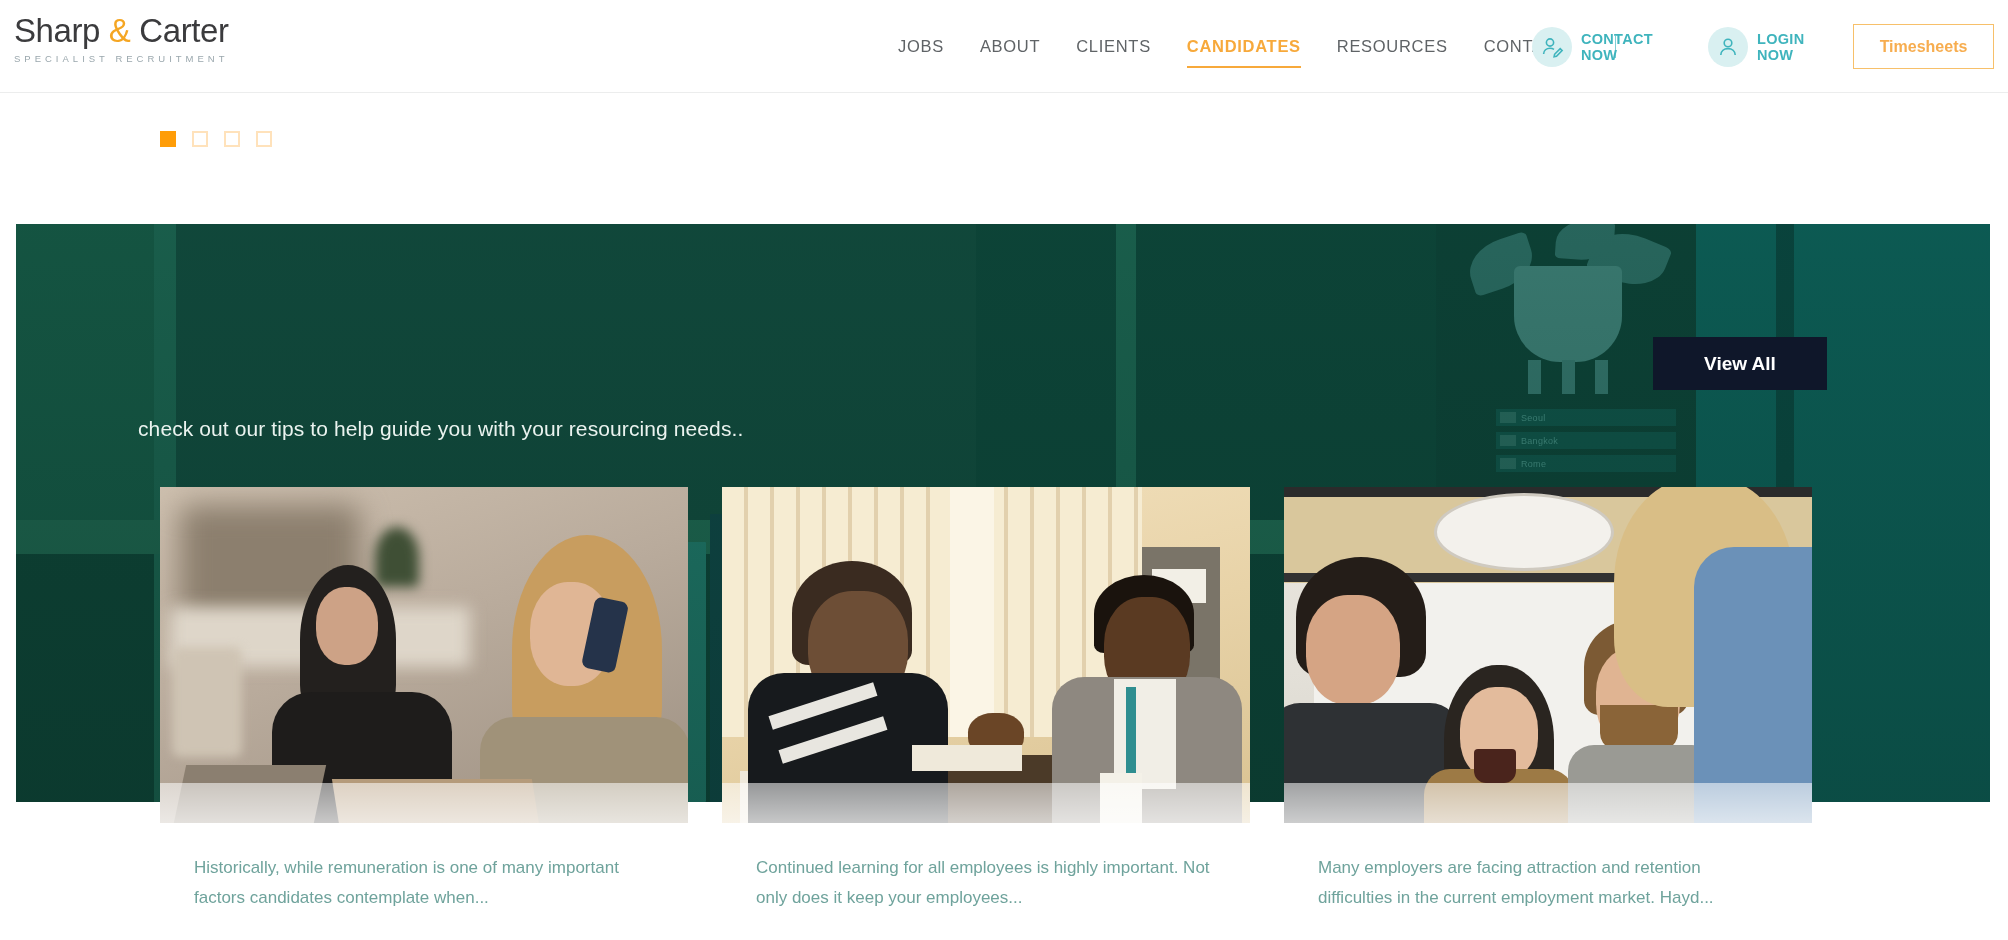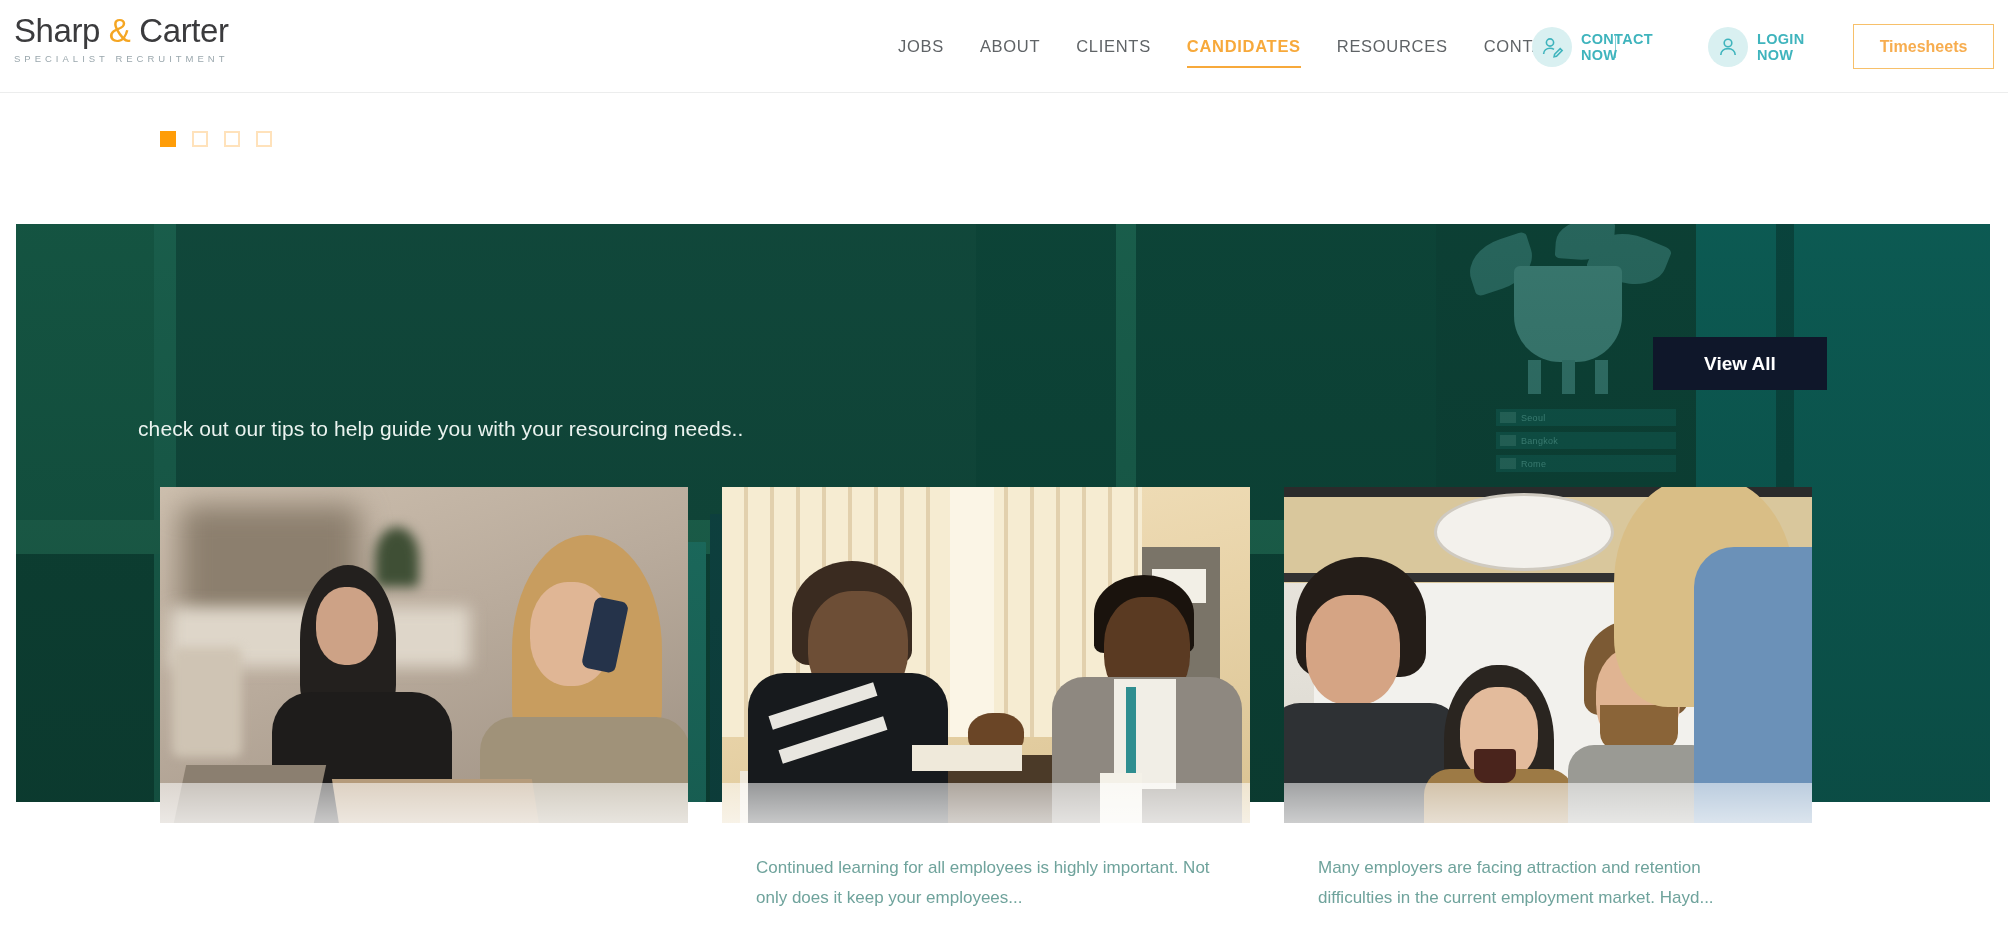--- a/index.html
+++ b/index.html
@@ -374,20 +374,21 @@
             <div class="w1body"></div>
           <div class="w2hair"></div>
             <div class="w2face"></div>
             <div class="phone"></div>
             <div class="w2body"></div>
           <div class="lap1"></div>
             <div class="lap2"></div>
         </div>
       </div>
       <div class="veil"></div>
+      <div class="excerpt">Historically, while remuneration is one of many important factors candidates contemplate when...</div>
     </div>
 
     <div class="card">
       <div class="photo">
         <div class="scene p3">
           <div class="blinds"></div>
             <div class="blind2"></div>
             <div class="cab"></div>
             <div class="sign"></div>
           <div class="table"></div>

